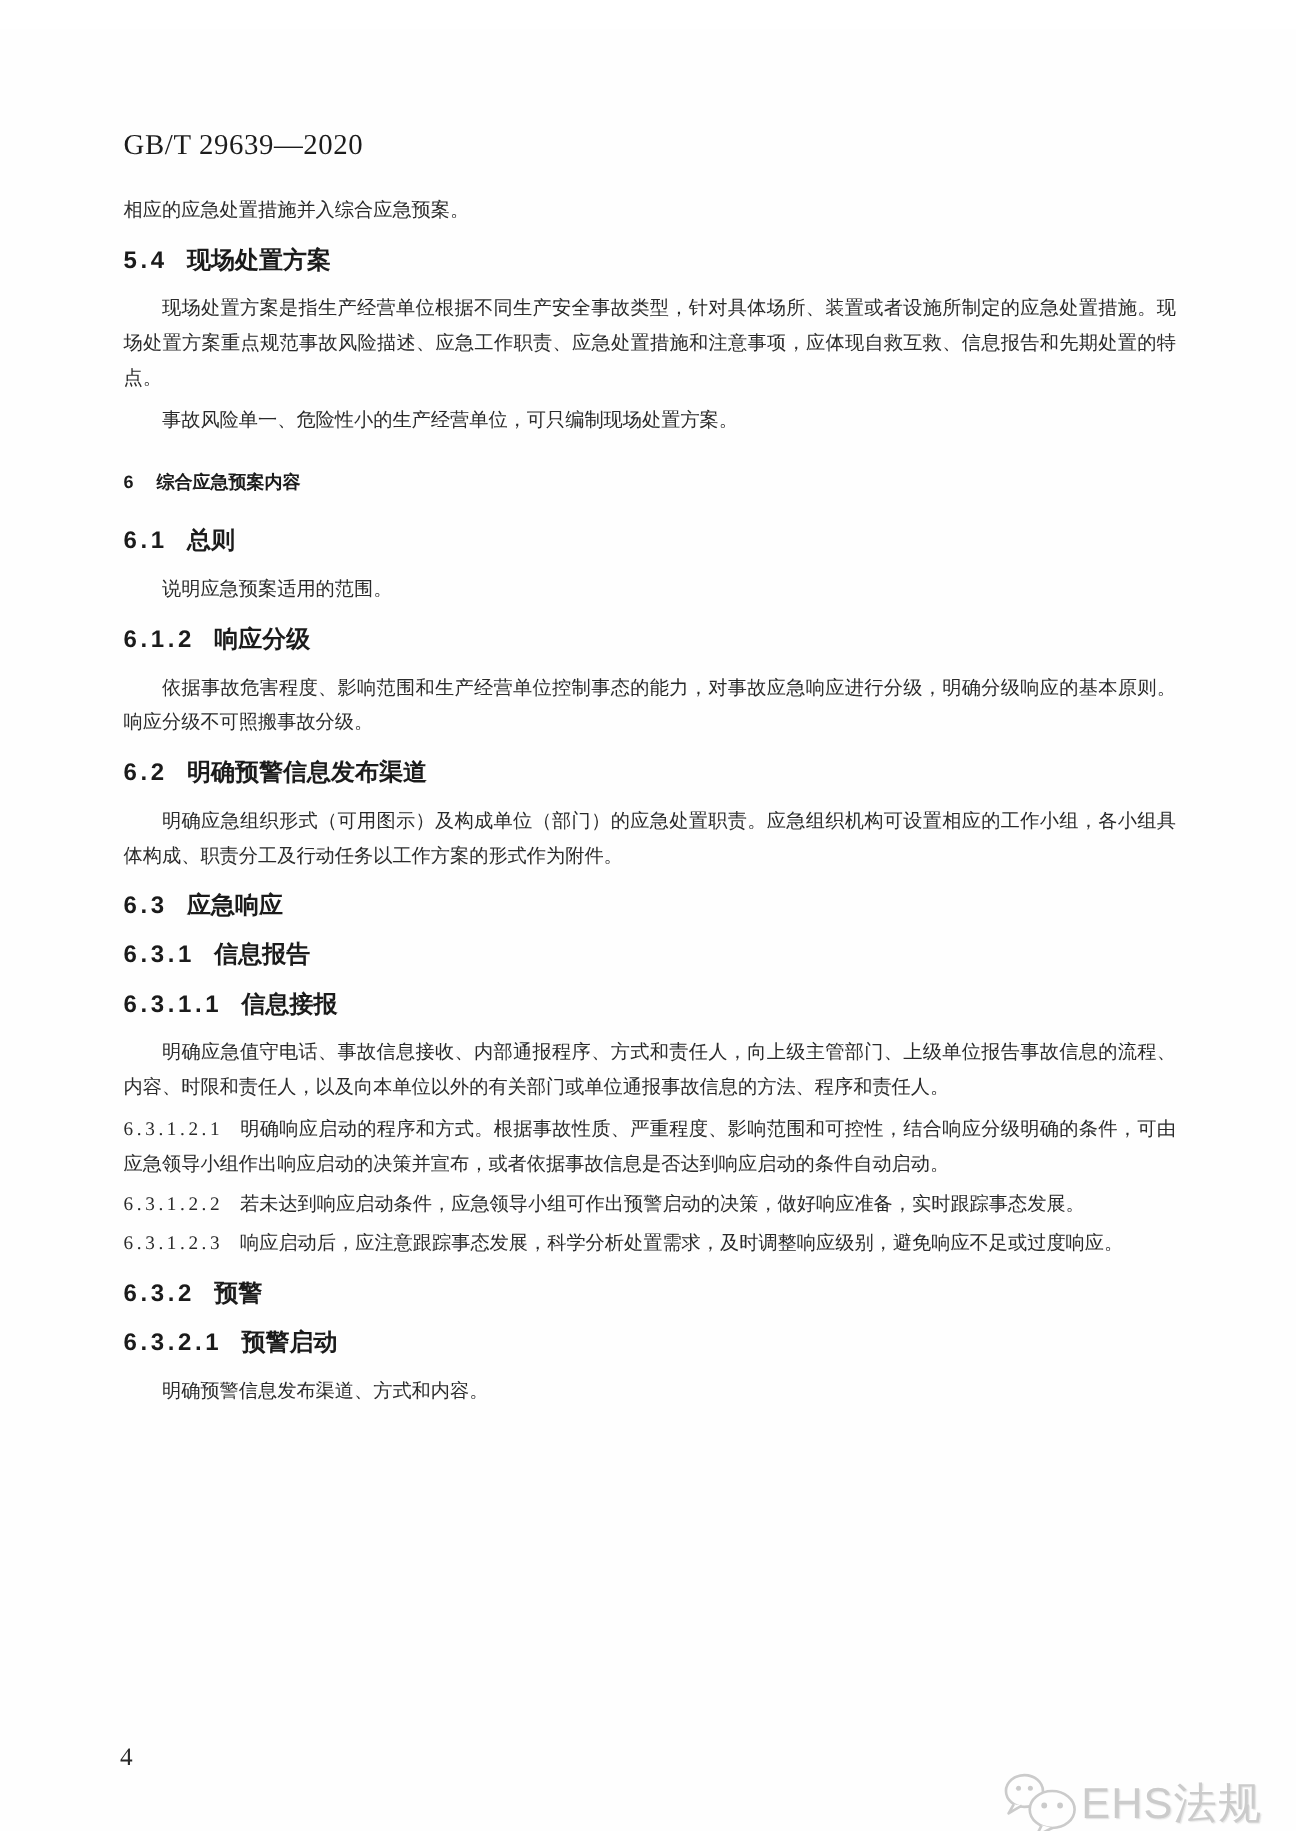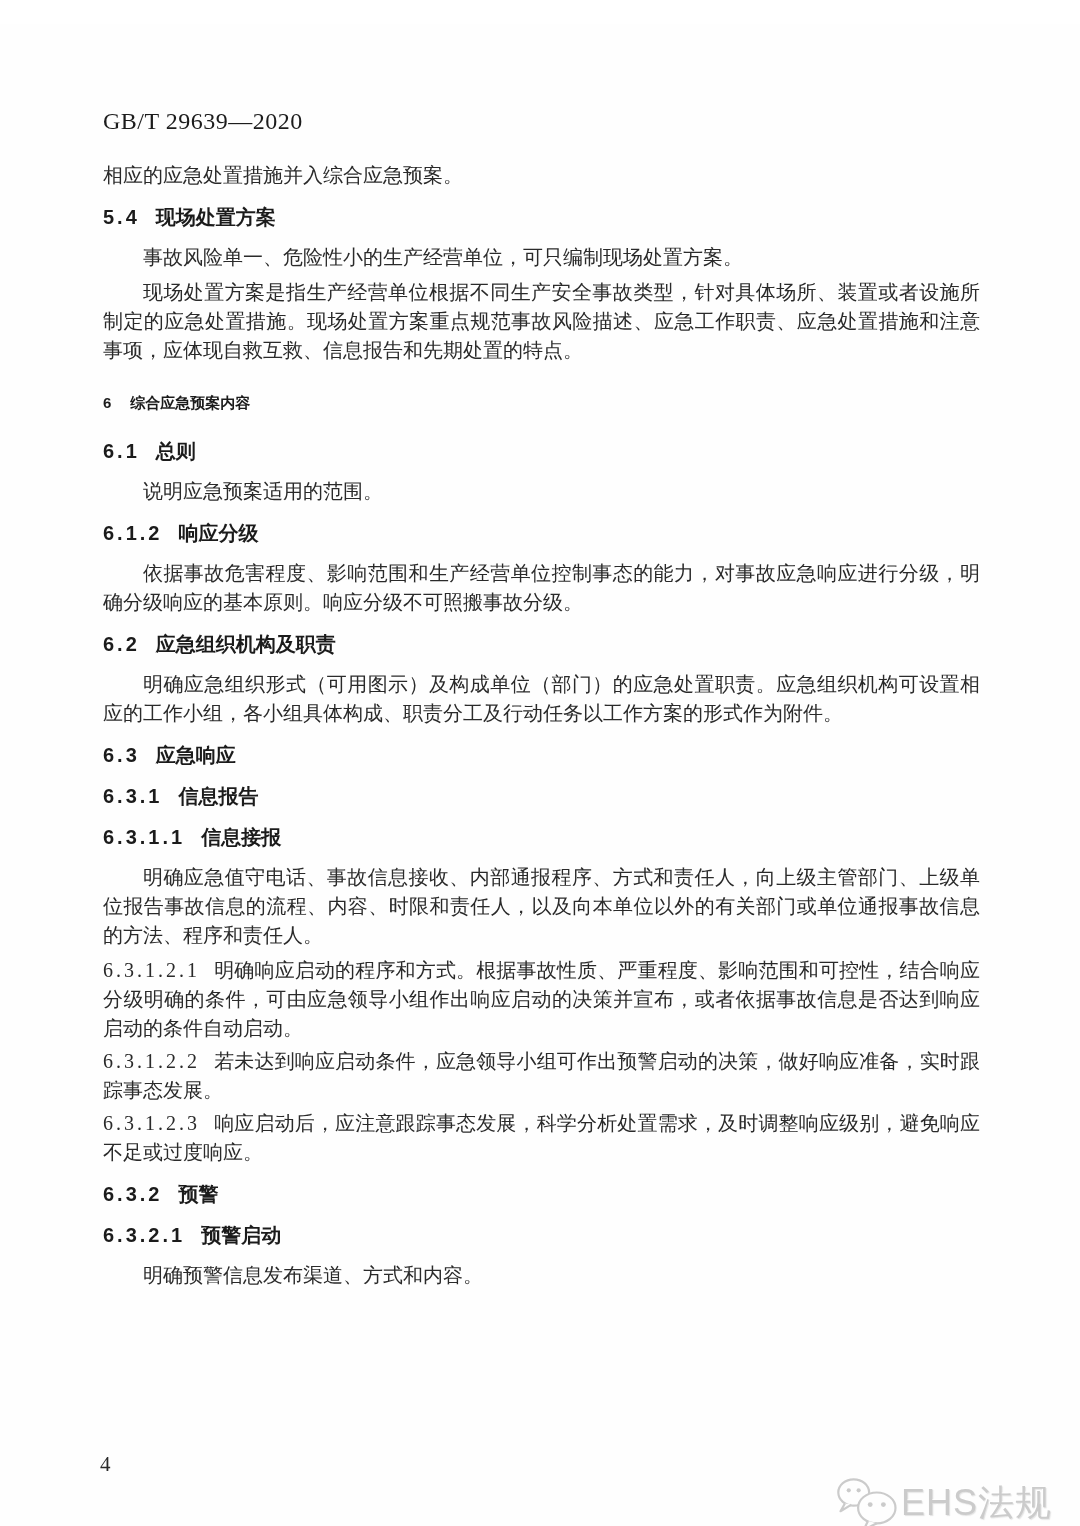--- a/index.html
+++ b/index.html
@@ -17,21 +17,21 @@
   .content {
     padding: 84px 100px 0 103px;
   }
   .doc-header {
     font-size: 24px;
     color: #1c1c1c;
     letter-spacing: 0.5px;
     margin: 0 0 26px 0;
   }
   p.body {
-    font-size: 20px;
+    font-size: 16px;
     line-height: 29px;
     text-align: justify;
     margin: 0 0 6px 0;
     color: #2a2a2a;
   }
   p.ind { text-indent: 2em; }
   .hd {
     font-family: "Liberation Sans", "DejaVu Sans", sans-serif;
     font-weight: 700;
     font-size: 20px;
@@ -80,42 +80,42 @@
   <div class="content">
 
     <div class="doc-header">GB/T 29639—2020</div>
 
     <p class="body">相应的应急处置措施并入综合应急预案。</p>
 
     <div class="hd lvl2">
       <span class="num">5.4</span><span>现场处置方案</span>
     </div>
 
+    <p class="body ind">现场处置方案是指生产经营单位根据不同生产安全事故类型，针对具体场所、装置或者设施所制定的应急处置措施。现场处置方案重点规范事故风险描述、应急工作职责、应急处置措施和注意事项，应体现自救互救、信息报告和先期处置的特点。</p>
     <p class="body ind">事故风险单一、危险性小的生产经营单位，可只编制现场处置方案。</p>
-    <p class="body ind">现场处置方案是指生产经营单位根据不同生产安全事故类型，针对具体场所、装置或者设施所制定的应急处置措施。现场处置方案重点规范事故风险描述、应急工作职责、应急处置措施和注意事项，应体现自救互救、信息报告和先期处置的特点。</p>
 
     <div class="hd lvl1">
       <span class="num">6</span><span>综合应急预案内容</span>
     </div>
 
     <div class="hd lvl2">
       <span class="num">6.1</span><span>总则</span>
     </div>
 
 
     <p class="body ind">说明应急预案适用的范围。</p>
 
     <div class="hd lvl3">
       <span class="num">6.1.2</span><span>响应分级</span>
     </div>
 
     <p class="body ind">依据事故危害程度、影响范围和生产经营单位控制事态的能力，对事故应急响应进行分级，明确分级响应的基本原则。响应分级不可照搬事故分级。</p>
 
     <div class="hd lvl2">
-      <span class="num">6.2</span><span>应急组织机构及职责</span>
+      <span class="num">6.2</span><span>明确预警信息发布渠道</span>
     </div>
 
     <p class="body ind">明确应急组织形式（可用图示）及构成单位（部门）的应急处置职责。应急组织机构可设置相应的工作小组，各小组具体构成、职责分工及行动任务以工作方案的形式作为附件。</p>
 
     <div class="hd lvl2">
       <span class="num">6.3</span><span>应急响应</span>
     </div>
 
     <div class="hd lvl3">
       <span class="num">6.3.1</span><span>信息报告</span>

